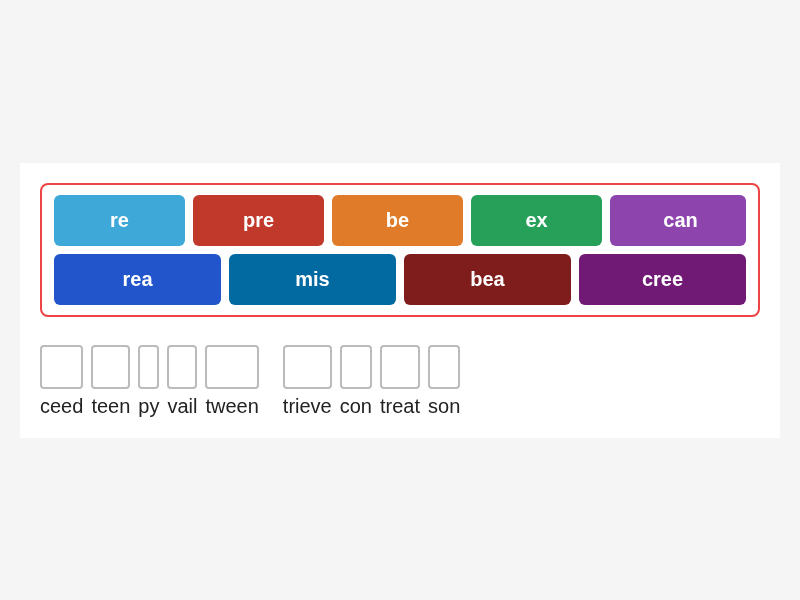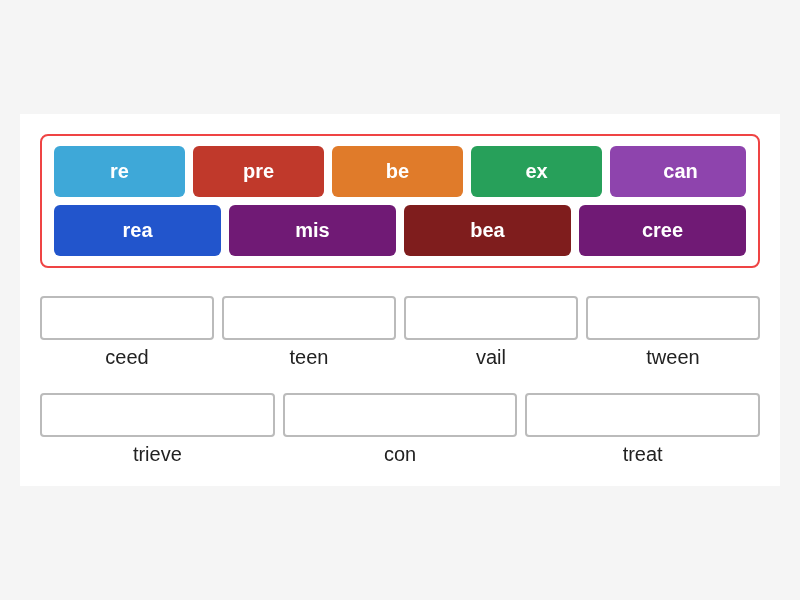--- a/index.html
+++ b/index.html
@@ -49,29 +49,28 @@
       cursor: pointer;
       user-select: none;
     }
 
     .tile-blue       { background: #3ea8d8; }
     .tile-red        { background: #c0392b; }
     .tile-orange     { background: #e07b2a; }
     .tile-green      { background: #27a05a; }
     .tile-purple     { background: #8e44ad; padding-left: 13px; }
     .tile-blue-dark  { background: #2255cc; }
-    .tile-green-mid  { background: #701a75; }
+    .tile-green-mid  { background: #0369a1; }
     .tile-orange2    { background: #7f1d1d; }
     .tile-purple-mid { background: #7d5fa3; }
     .tile-purple2    { background: #701a75; }
 
     
     .words-section {
       display: flex;
-      flex-direction: column;
       gap: 24px;
     }
 
     .word-row {
       display: flex;
       gap: 8px;
     }
 
     .word-item {
       flex: 1;
@@ -121,36 +120,44 @@
         <div class="word-item">
           <div class="drop-box"></div>
           <span class="word-label">ceed</span>
         </div>
         <div class="word-item">
           <div class="drop-box"></div>
           <span class="word-label">teen</span>
         </div>
         <div class="word-item">
           <div class="drop-box"></div>
+          <span class="word-label">py</span>
+        </div>
+        <div class="word-item">
+          <div class="drop-box"></div>
           <span class="word-label">vail</span>
         </div>
         <div class="word-item">
           <div class="drop-box"></div>
           <span class="word-label">tween</span>
         </div>
       </div>
       <div class="word-row">
         <div class="word-item">
           <div class="drop-box"></div>
           <span class="word-label">trieve</span>
         </div>
         <div class="word-item">
           <div class="drop-box"></div>
           <span class="word-label">con</span>
         </div>
         <div class="word-item">
           <div class="drop-box"></div>
           <span class="word-label">treat</span>
         </div>
+        <div class="word-item">
+          <div class="drop-box"></div>
+          <span class="word-label">son</span>
+        </div>
       </div>
     </div>
 
 </div>
 
 </body></html>

